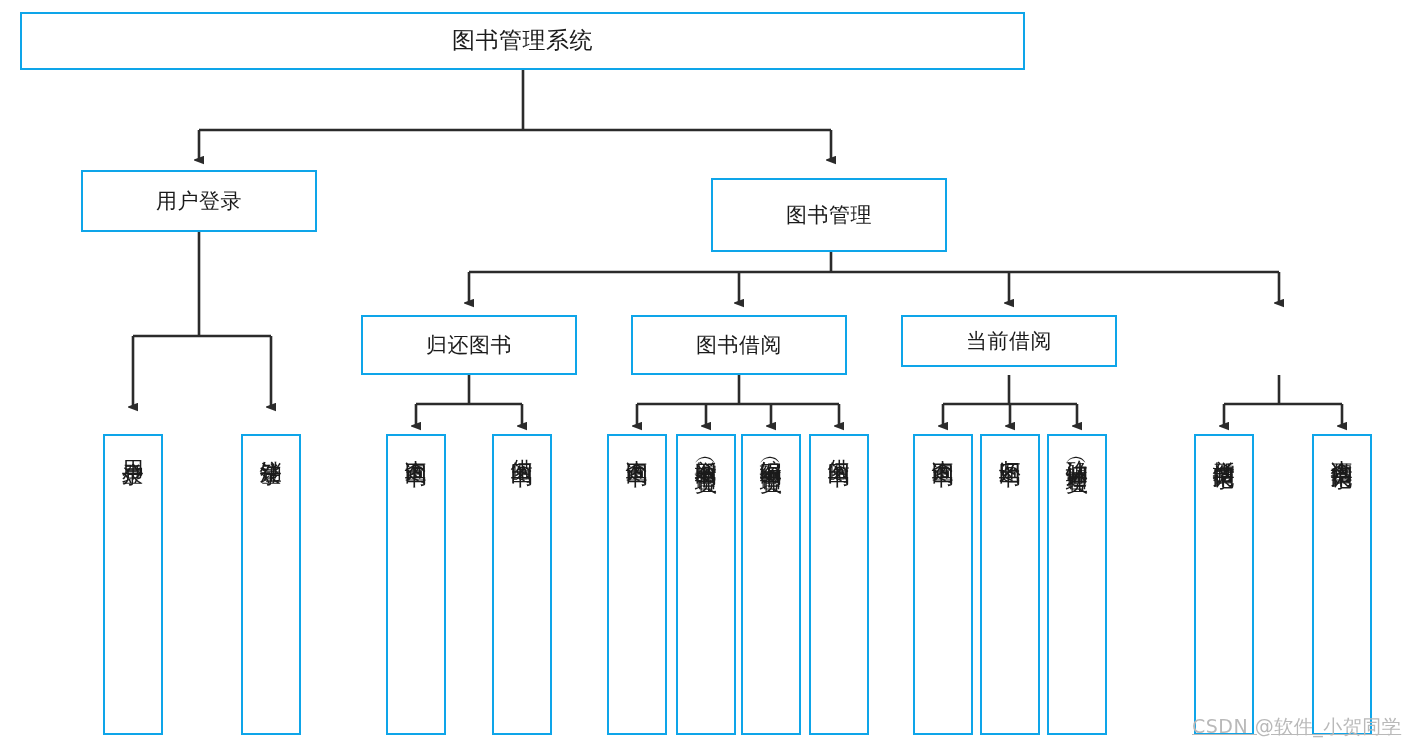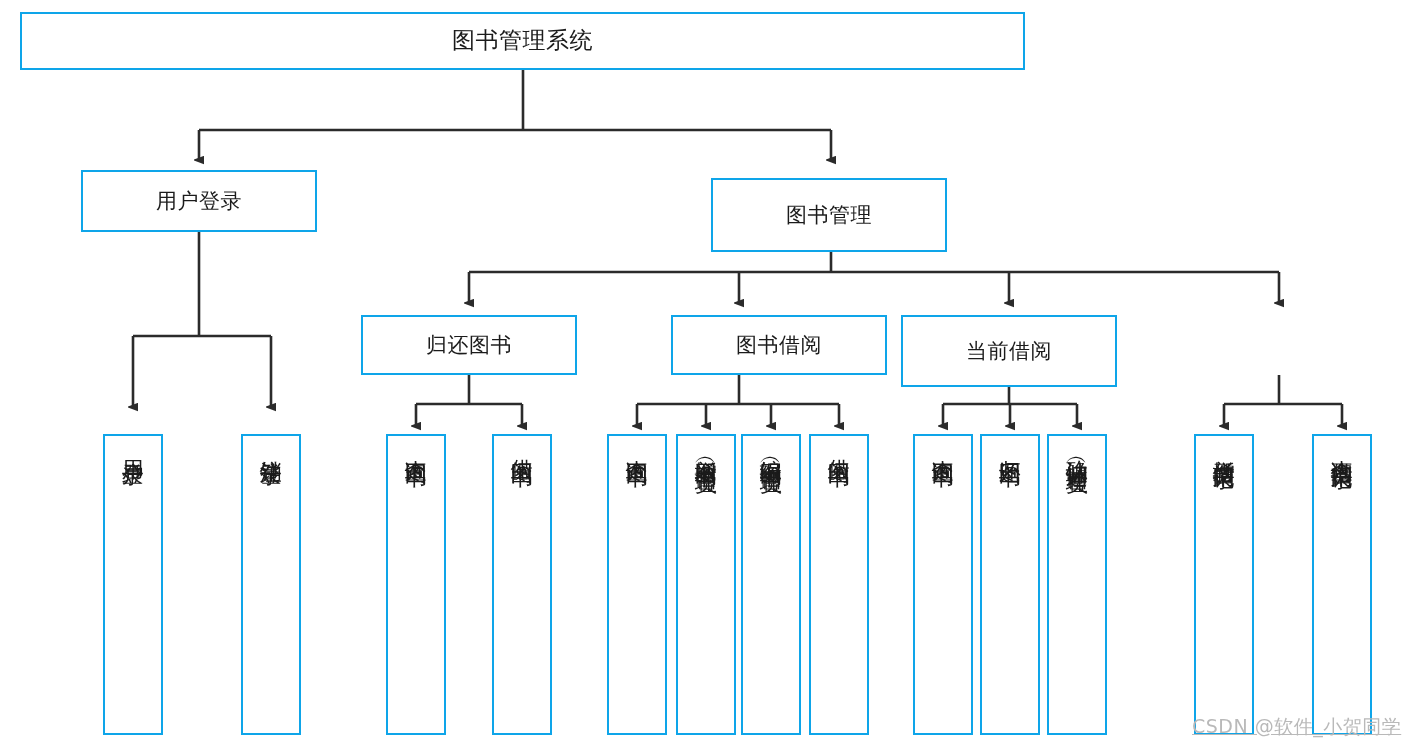--- a/index.html
+++ b/index.html
@@ -134,24 +134,24 @@
   <div class="node lvl1" style="left:81px; top:170px; width:236px; height:62px;">
     <span class="node-label">用户登录</span>
   </div>
   <div class="node lvl1" style="left:711px; top:170px; width:236px; height:74px;margin-top:8px;">
     <span class="node-label">图书管理</span>
   </div>
 
   <div class="node lvl2" style="left:361px; top:315px; width:216px; height:60px;">
     <span class="node-label">归还图书</span>
   </div>
-  <div class="node lvl2" style="left:631px; top:315px; width:216px; height:60px;margin-left:40px;">
+  <div class="node lvl2" style="left:631px; top:315px; width:216px; height:60px;">
     <span class="node-label">图书借阅</span>
   </div>
-  <div class="node lvl2" style="left:901px; top:315px; width:216px; height:72px;align-items:center;">
+  <div class="node lvl2" style="left:901px; top:315px; width:216px; height:52px;align-items:center;">
     <span class="node-label">当前借阅</span>
   </div>
 
   <div class="node leaf" style="left:103px; top:434px; width:60px; height:301px;">
     <span class="node-label">用户登录</span>
   </div>
   <div class="node leaf" style="left:241px; top:434px; width:60px; height:301px;">
     <span class="node-label">注销登录</span>
   </div>
 

